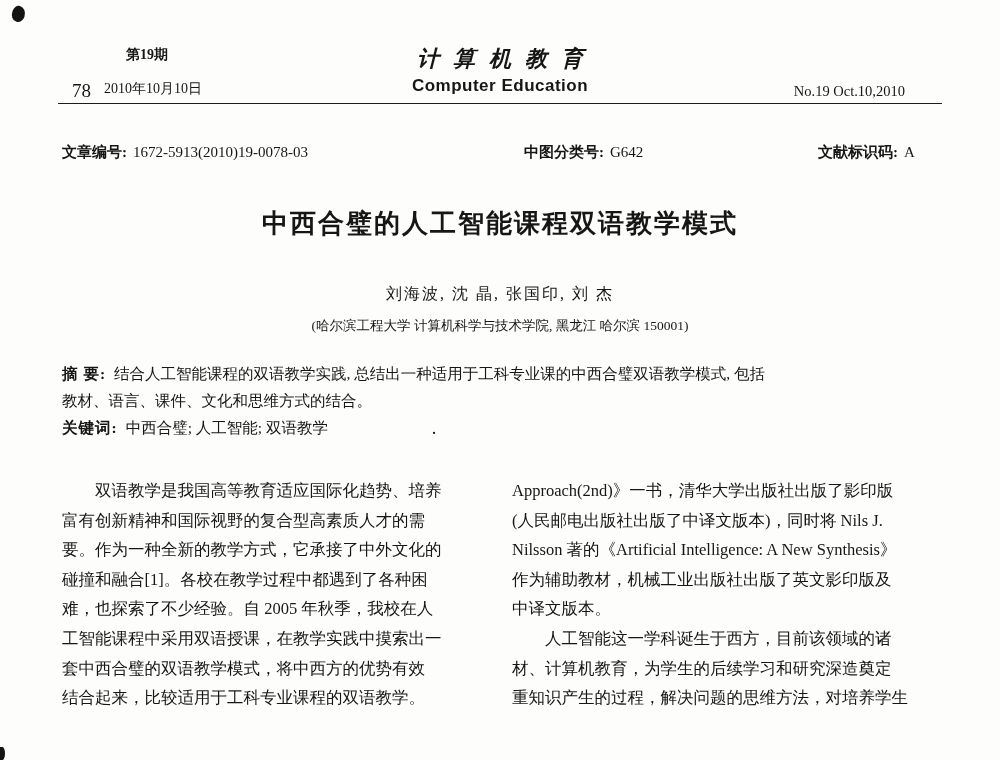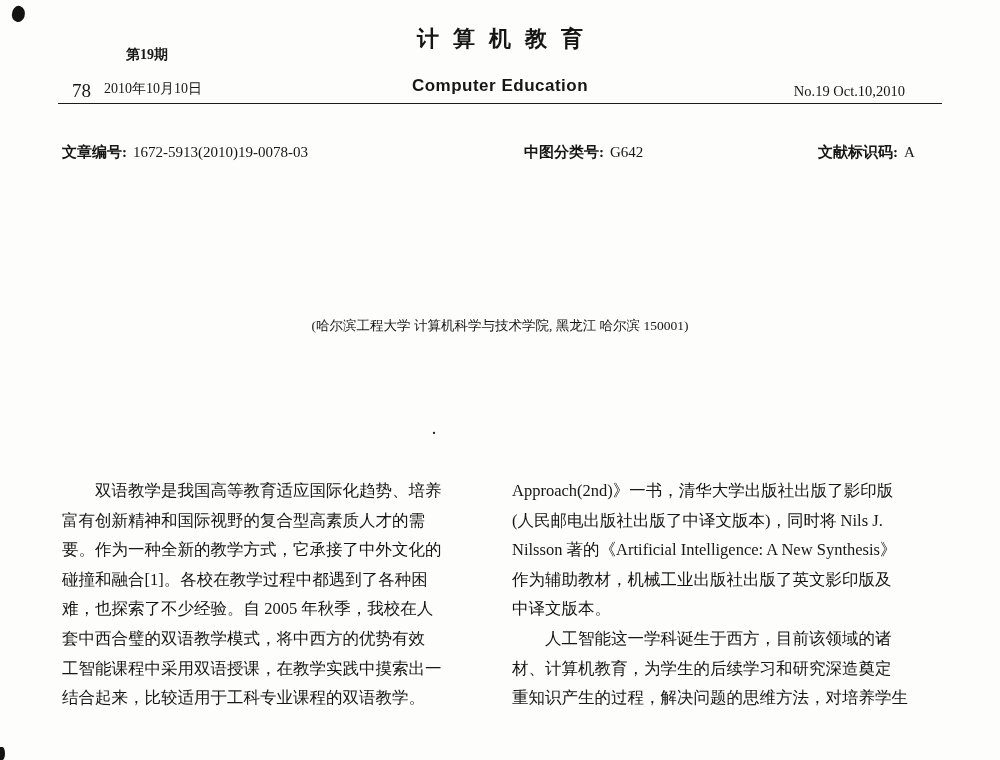--- a/index.html
+++ b/index.html
@@ -12,22 +12,22 @@
     font-family:"Liberation Serif","DejaVu Serif",serif;
     color:#161616;
   }
   .abs { position:absolute; }
 
   
   .issue-no { left:126px; top:46px; font-size:14px; font-weight:bold; }
   .page-num { left:72px; top:80px; font-size:19px; }
   .issue-date { left:104px; top:80px; font-size:14px; }
   .journal-cn {
-    left:0; right:0; top:24px; text-align:center;
-    font-size:22px; font-weight:bold; letter-spacing:14px; padding-left:14px;
+    left:0; right:0; top:44px; text-align:center;
+    font-size:22px; font-weight:bold; letter-spacing:14px; padding-left:14px;font-style:italic;
   }
   .journal-en {
     left:0; right:0; top:76px; text-align:center;
     font-family:"Liberation Sans","DejaVu Sans",sans-serif;
     font-size:17px; font-weight:bold; letter-spacing:0.5px;
   }
   .issue-info { right:95px; top:83px; font-size:14.5px; }
   .header-rule { left:58px; right:58px; top:103px; border-top:1.6px solid #1c1c1c; height:0; }
 
   
@@ -78,34 +78,47 @@
   <div class="abs meta-item meta-article">
     <span class="meta-label">文章编号:</span><span>1672-5913(2010)19-0078-03</span>
   </div>
   <div class="abs meta-item meta-clc">
     <span class="meta-label">中图分类号:</span><span>G642</span>
   </div>
   <div class="abs meta-item meta-code">
     <span class="meta-label">文献标识码:</span><span>A</span>
   </div>
 
+  <h1 class="abs title">中西合璧的人工智能课程双语教学模式</h1>
+  <div class="abs authors">刘海波, 沈 晶, 张国印, 刘 杰</div>
   <div class="abs affiliation">(哈尔滨工程大学 计算机科学与技术学院, 黑龙江 哈尔滨 150001)</div>
 
+  <div class="abs abstract">
+    <div class="abs-line">
+      <span class="abs-label">摘 要:</span><span>结合人工智能课程的双语教学实践, 总结出一种适用于工科专业课的中西合璧双语教学模式, 包括</span>
+    </div>
+    <div class="abs-line">
+      <span>教材、语言、课件、文化和思维方式的结合。</span>
+    </div>
+    <div class="abs-line">
+      <span class="abs-label">关键词:</span><span>中西合璧; 人工智能; 双语教学</span>
+    </div>
+  </div>
 
   <div class="abs dot-artifact">·</div>
 
   <div class="abs col col-left">
     <div class="para">
         <div class="text-line">　　双语教学是我国高等教育适应国际化趋势、培养</div>
         <div class="text-line">富有创新精神和国际视野的复合型高素质人才的需</div>
         <div class="text-line">要。作为一种全新的教学方式，它承接了中外文化的</div>
         <div class="text-line">碰撞和融合[1]。各校在教学过程中都遇到了各种困</div>
         <div class="text-line">难，也探索了不少经验。自 2005 年秋季，我校在人</div>
+        <div class="text-line">工智能课程中采用双语授课，在教学实践中摸索出一</div>
         <div class="text-line">套中西合璧的双语教学模式，将中西方的优势有效</div>
-        <div class="text-line">工智能课程中采用双语授课，在教学实践中摸索出一</div>
         <div class="text-line">结合起来，比较适用于工科专业课程的双语教学。</div>
       </div>
   </div>
 
   <div class="abs col col-right">
     <div class="para">
         <div class="text-line">Approach(2nd)》一书，清华大学出版社出版了影印版</div>
         <div class="text-line">(人民邮电出版社出版了中译文版本)，同时将 Nils J.</div>
         <div class="text-line">Nilsson 著的《Artificial Intelligence: A New Synthesis》</div>
         <div class="text-line">作为辅助教材，机械工业出版社出版了英文影印版及</div>

